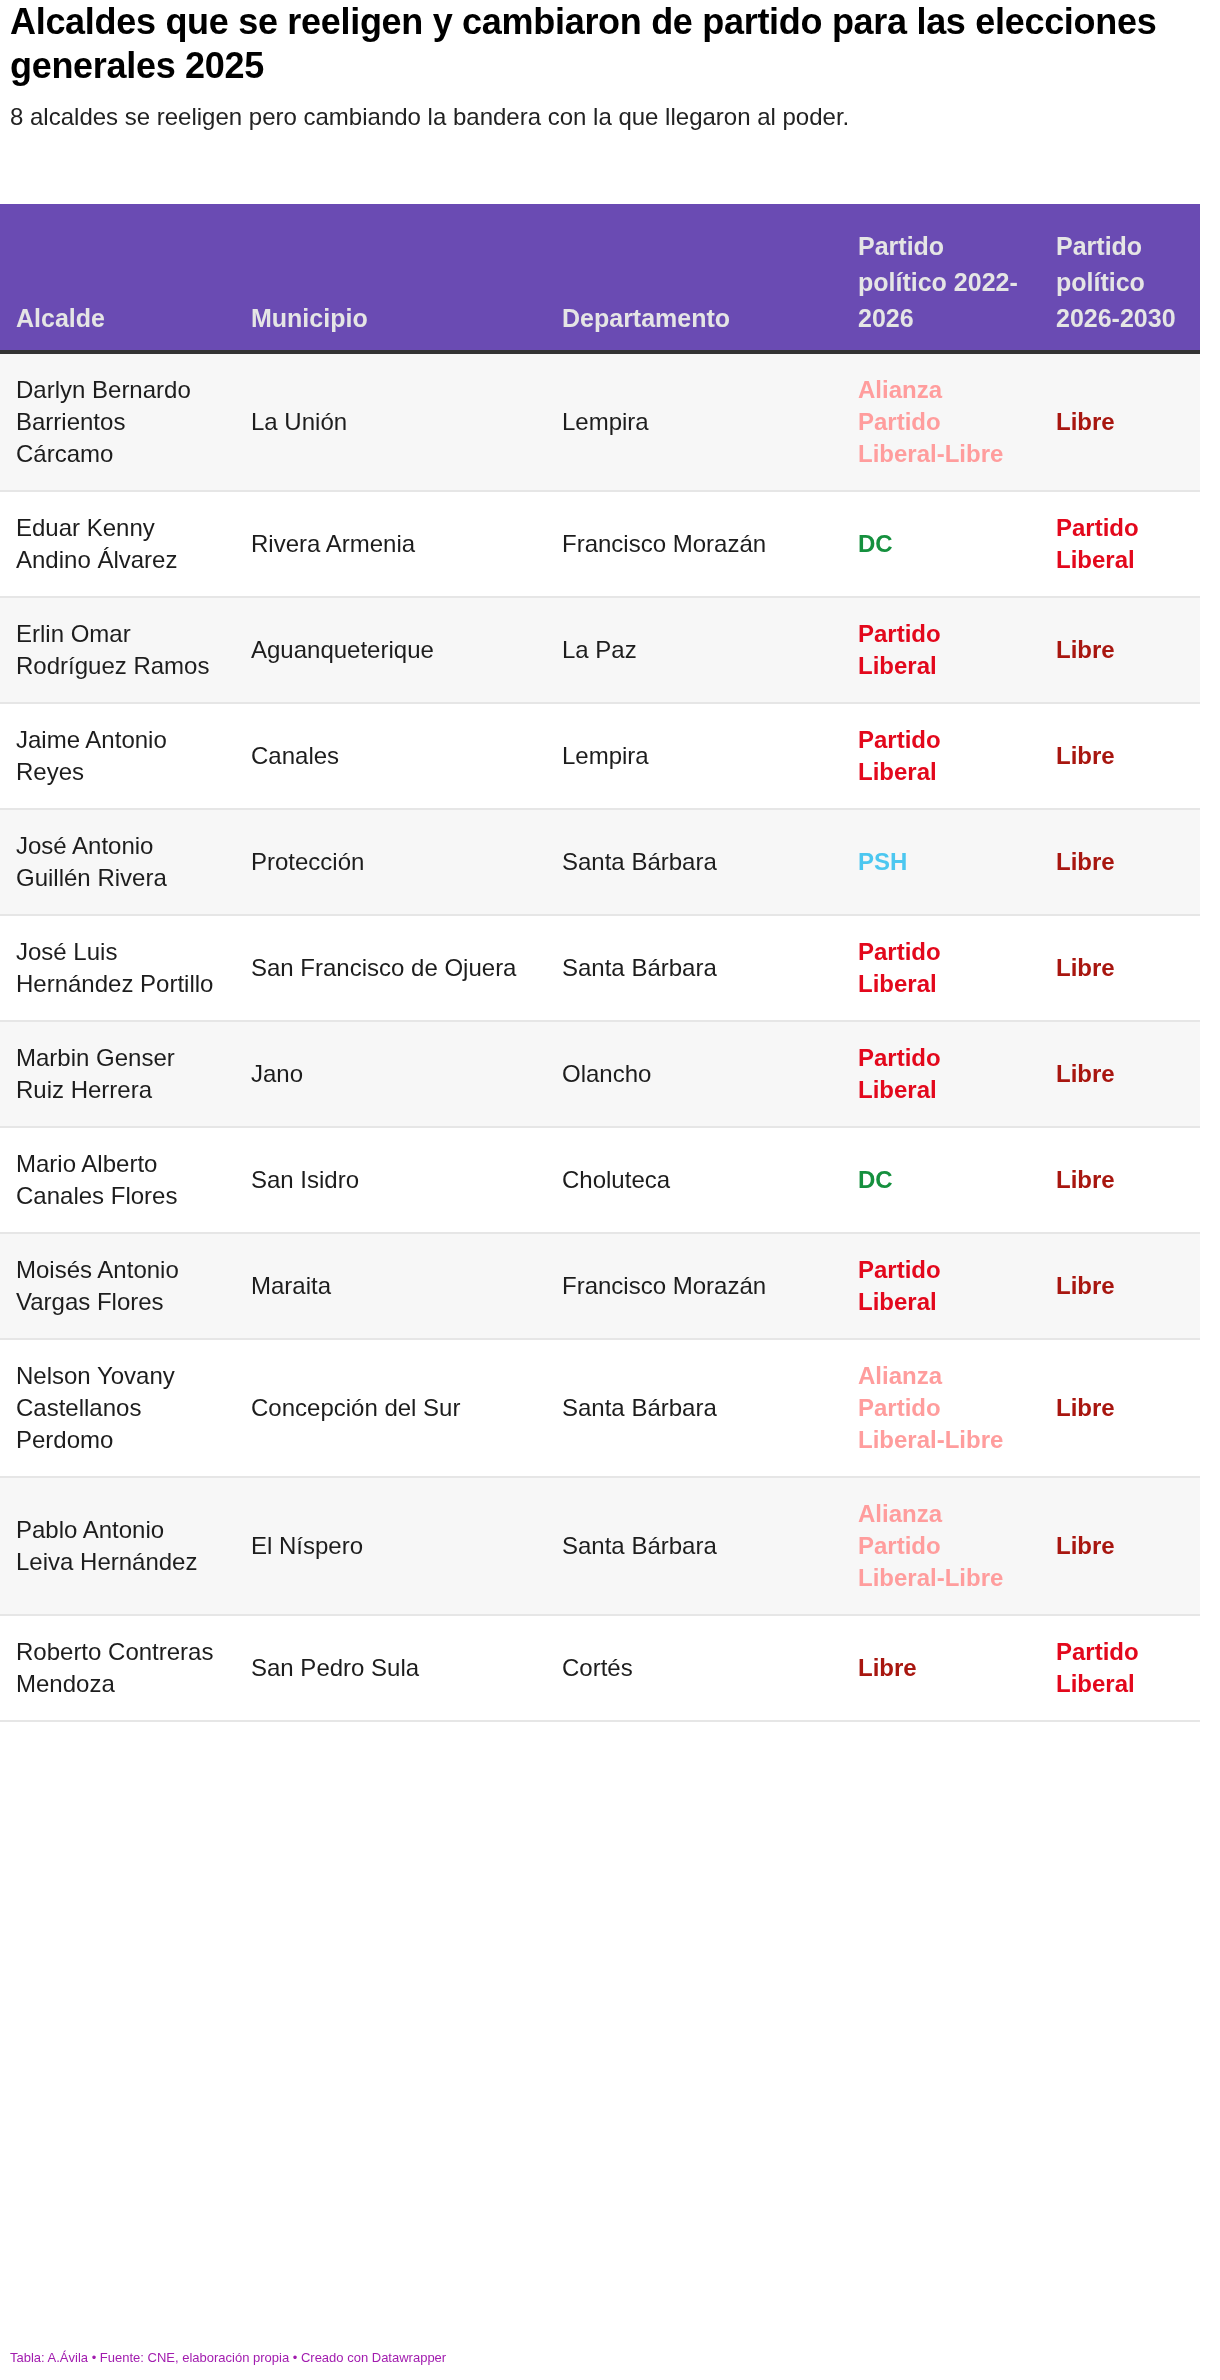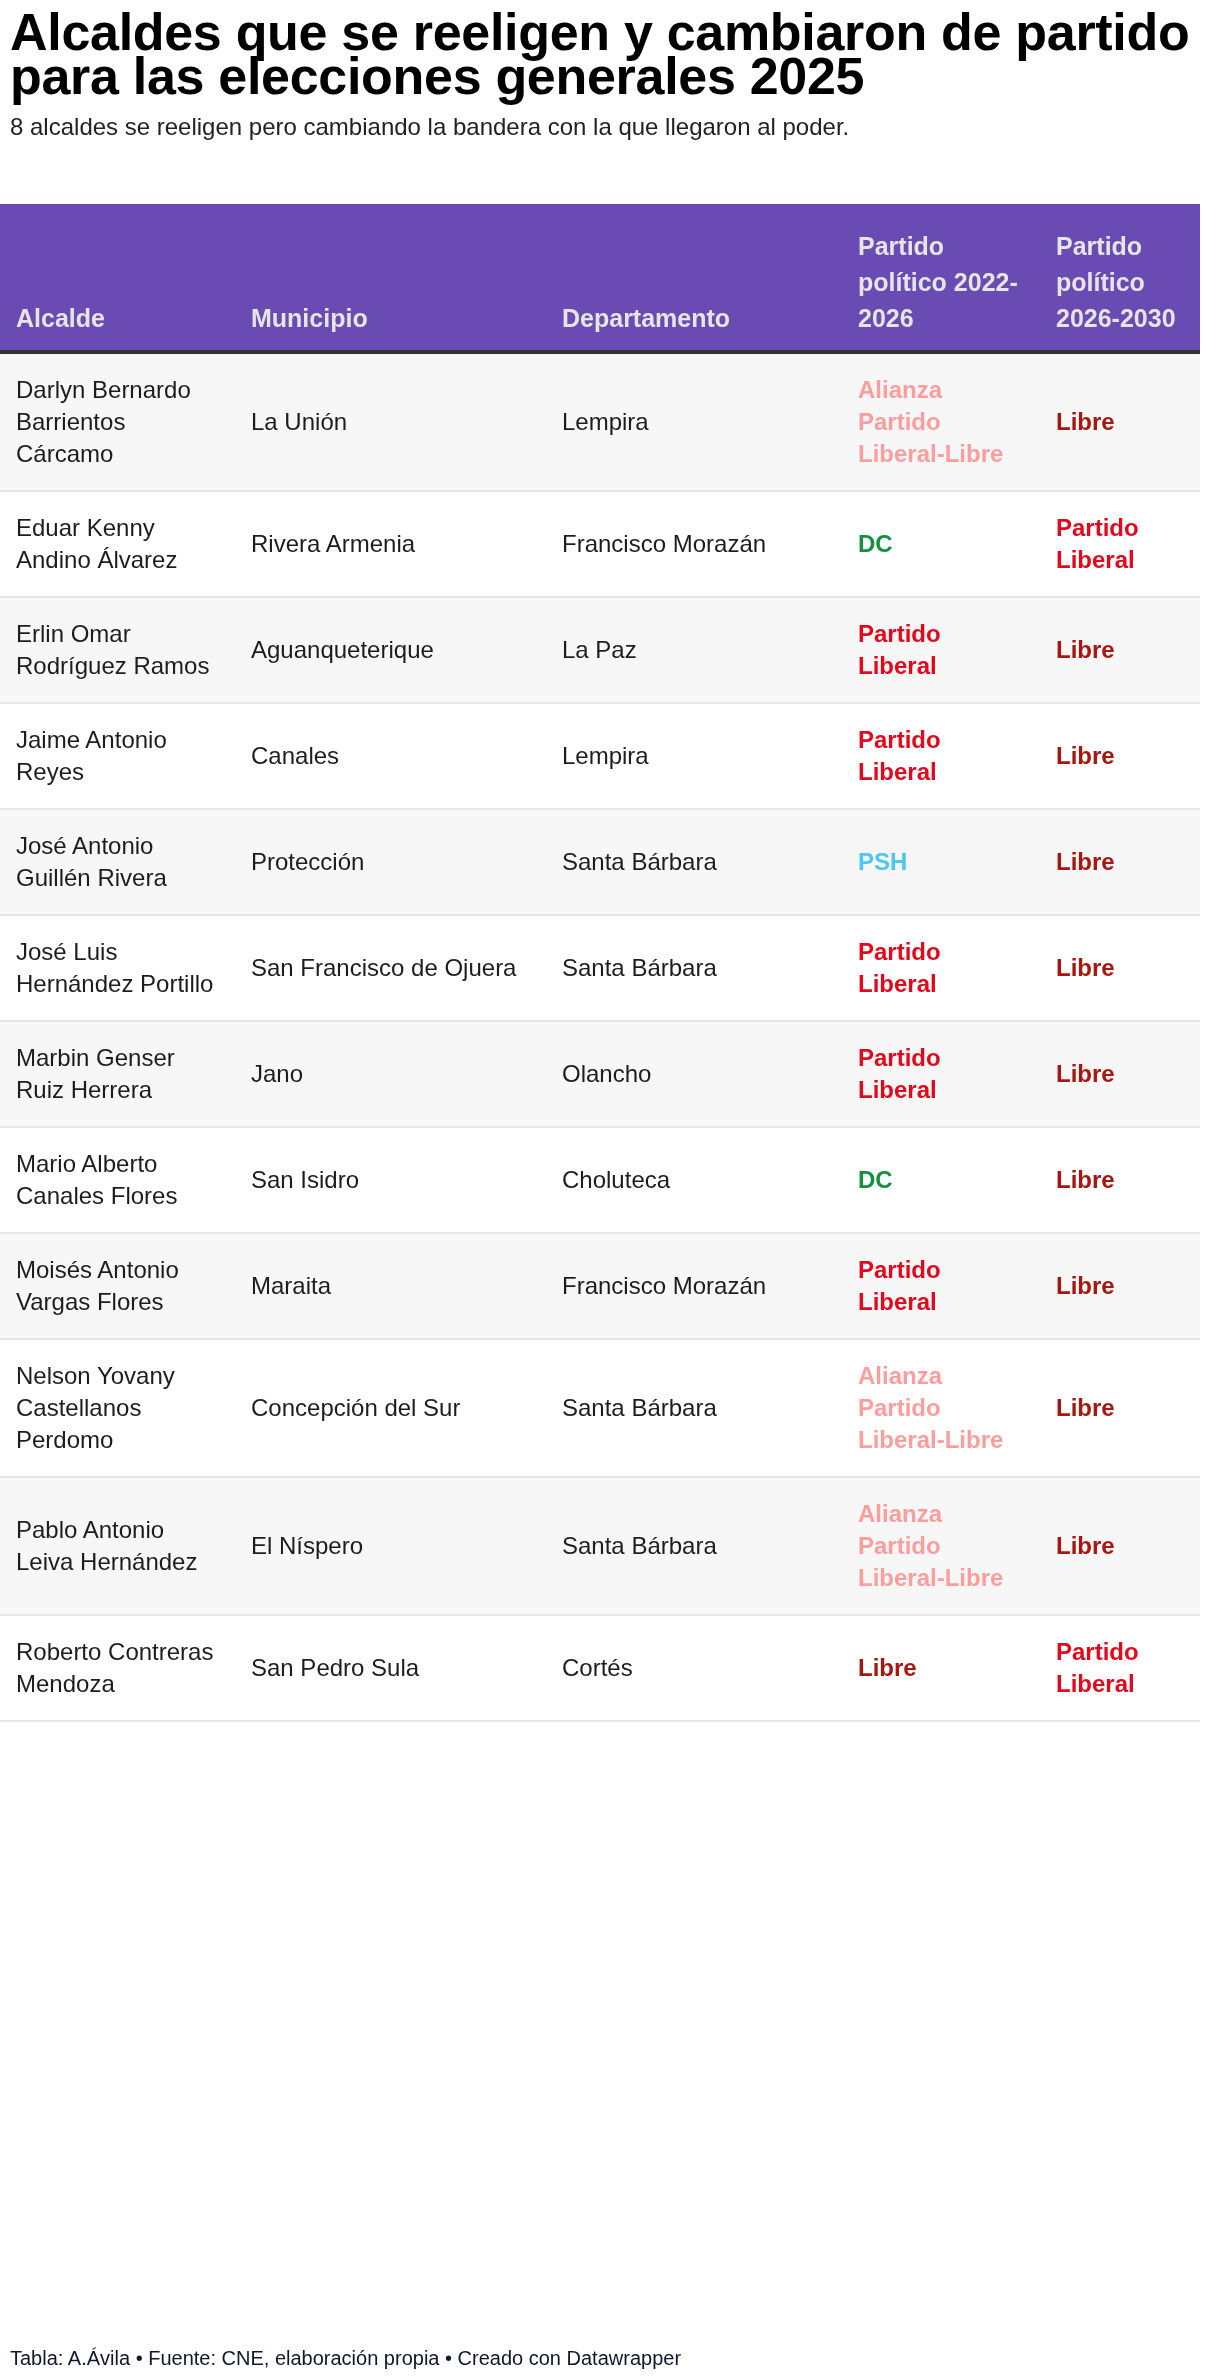--- a/index.html
+++ b/index.html
@@ -16,22 +16,21 @@
       color: #1d1d1d;
     }
     .wrap {
       position: absolute;
       left: 10px;
       top: 0;
       width: 1200px;
     }
     .title {
       margin: 0;
-      padding-top: 10px;
-      font-size: 52px;
+      font-size: 36px;
       line-height: 44px;
       font-weight: bold;
       color: #000000;
       letter-spacing: -0.3px;
       width: 1180px;
     }
     .subtitle {
       margin: 14px 0 0 0;
       font-size: 24px;
       line-height: 30px;
@@ -75,23 +74,23 @@
     }
     col.c1 { width: 235px; }
     col.c2 { width: 311px; }
     col.c3 { width: 296px; }
     col.c4 { width: 198px; }
     col.c5 { width: 160px; }
     .footer {
       position: absolute;
       left: 10px;
       top: 2346px;
-      font-size: 20px;
+      font-size: 13px;
       line-height: 24px;
-      color: #0f172a;
+      color: #a21caf;
     }
   </style>
 </head>
 <body>
 
 <div class="wrap">
   <h1 class="title">Alcaldes que se reeligen y cambiaron de partido para las elecciones generales 2025</h1>
   <p class="subtitle">8 alcaldes se reeligen pero cambiando la bandera con la que llegaron al poder.</p>
 </div>
 

